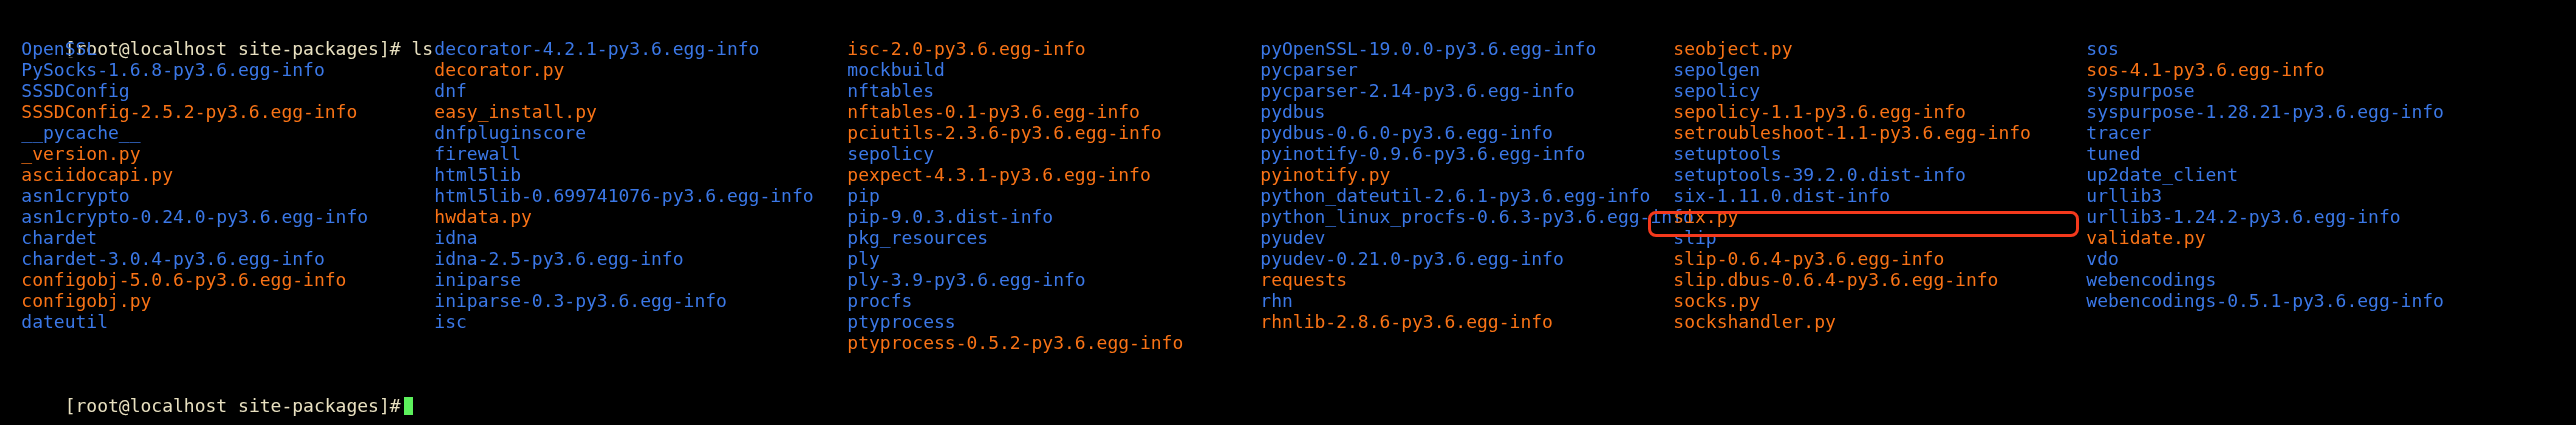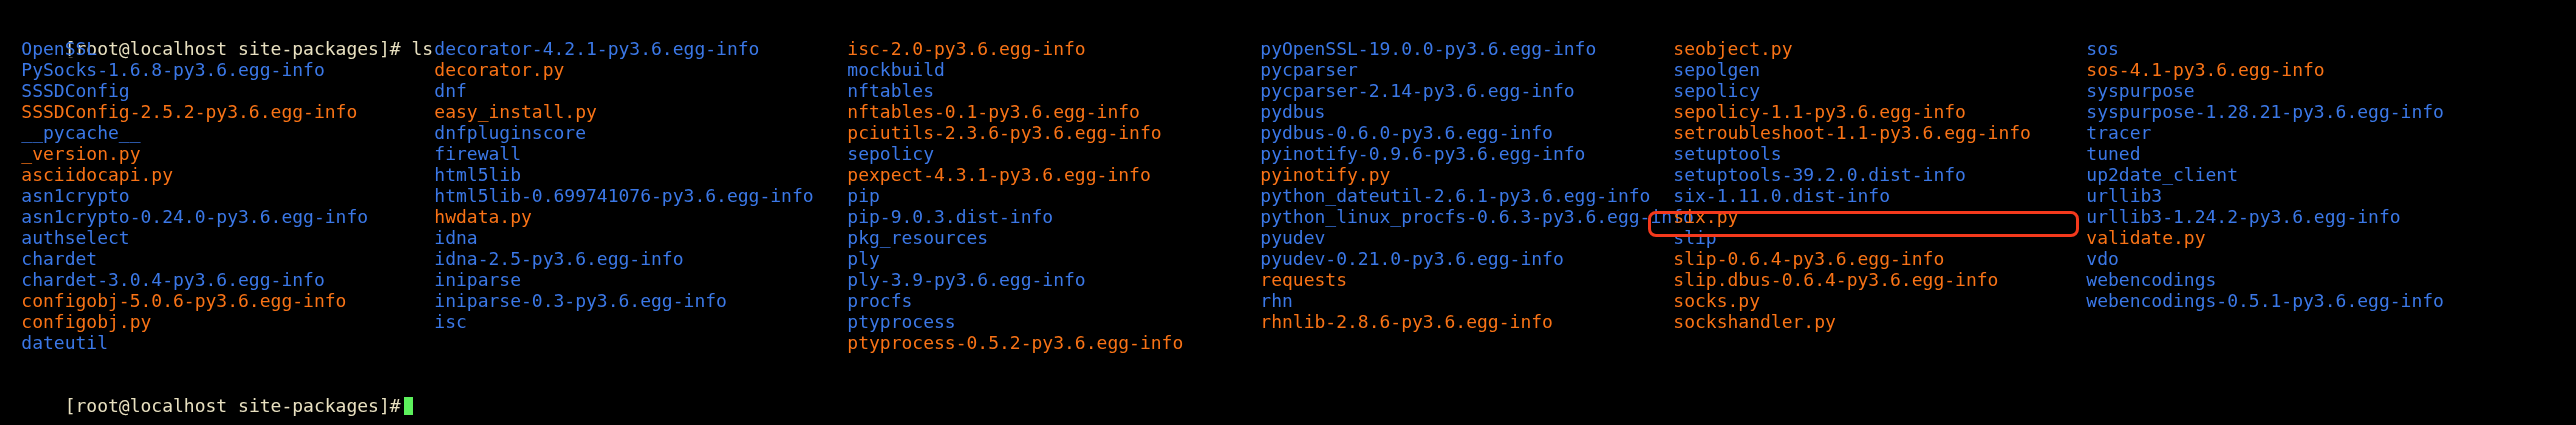--- a/index.html
+++ b/index.html
@@ -88,21 +88,20 @@
       <div class="ls-col">
         <div class="ls-cell dir">OpenSSL</div>
         <div class="ls-cell dir">PySocks-1.6.8-py3.6.egg-info</div>
         <div class="ls-cell dir">SSSDConfig</div>
         <div class="ls-cell file">SSSDConfig-2.5.2-py3.6.egg-info</div>
         <div class="ls-cell dir">__pycache__</div>
         <div class="ls-cell file">_version.py</div>
         <div class="ls-cell file">asciidocapi.py</div>
         <div class="ls-cell dir">asn1crypto</div>
         <div class="ls-cell dir">asn1crypto-0.24.0-py3.6.egg-info</div>
-        <div class="ls-cell dir">authselect</div>
         <div class="ls-cell dir">chardet</div>
         <div class="ls-cell dir">chardet-3.0.4-py3.6.egg-info</div>
         <div class="ls-cell file">configobj-5.0.6-py3.6.egg-info</div>
         <div class="ls-cell file">configobj.py</div>
         <div class="ls-cell dir">dateutil</div>
         <div class="ls-cell empty"></div>
       </div>
       <div class="ls-col">
         <div class="ls-cell dir">decorator-4.2.1-py3.6.egg-info</div>
         <div class="ls-cell file">decorator.py</div>

